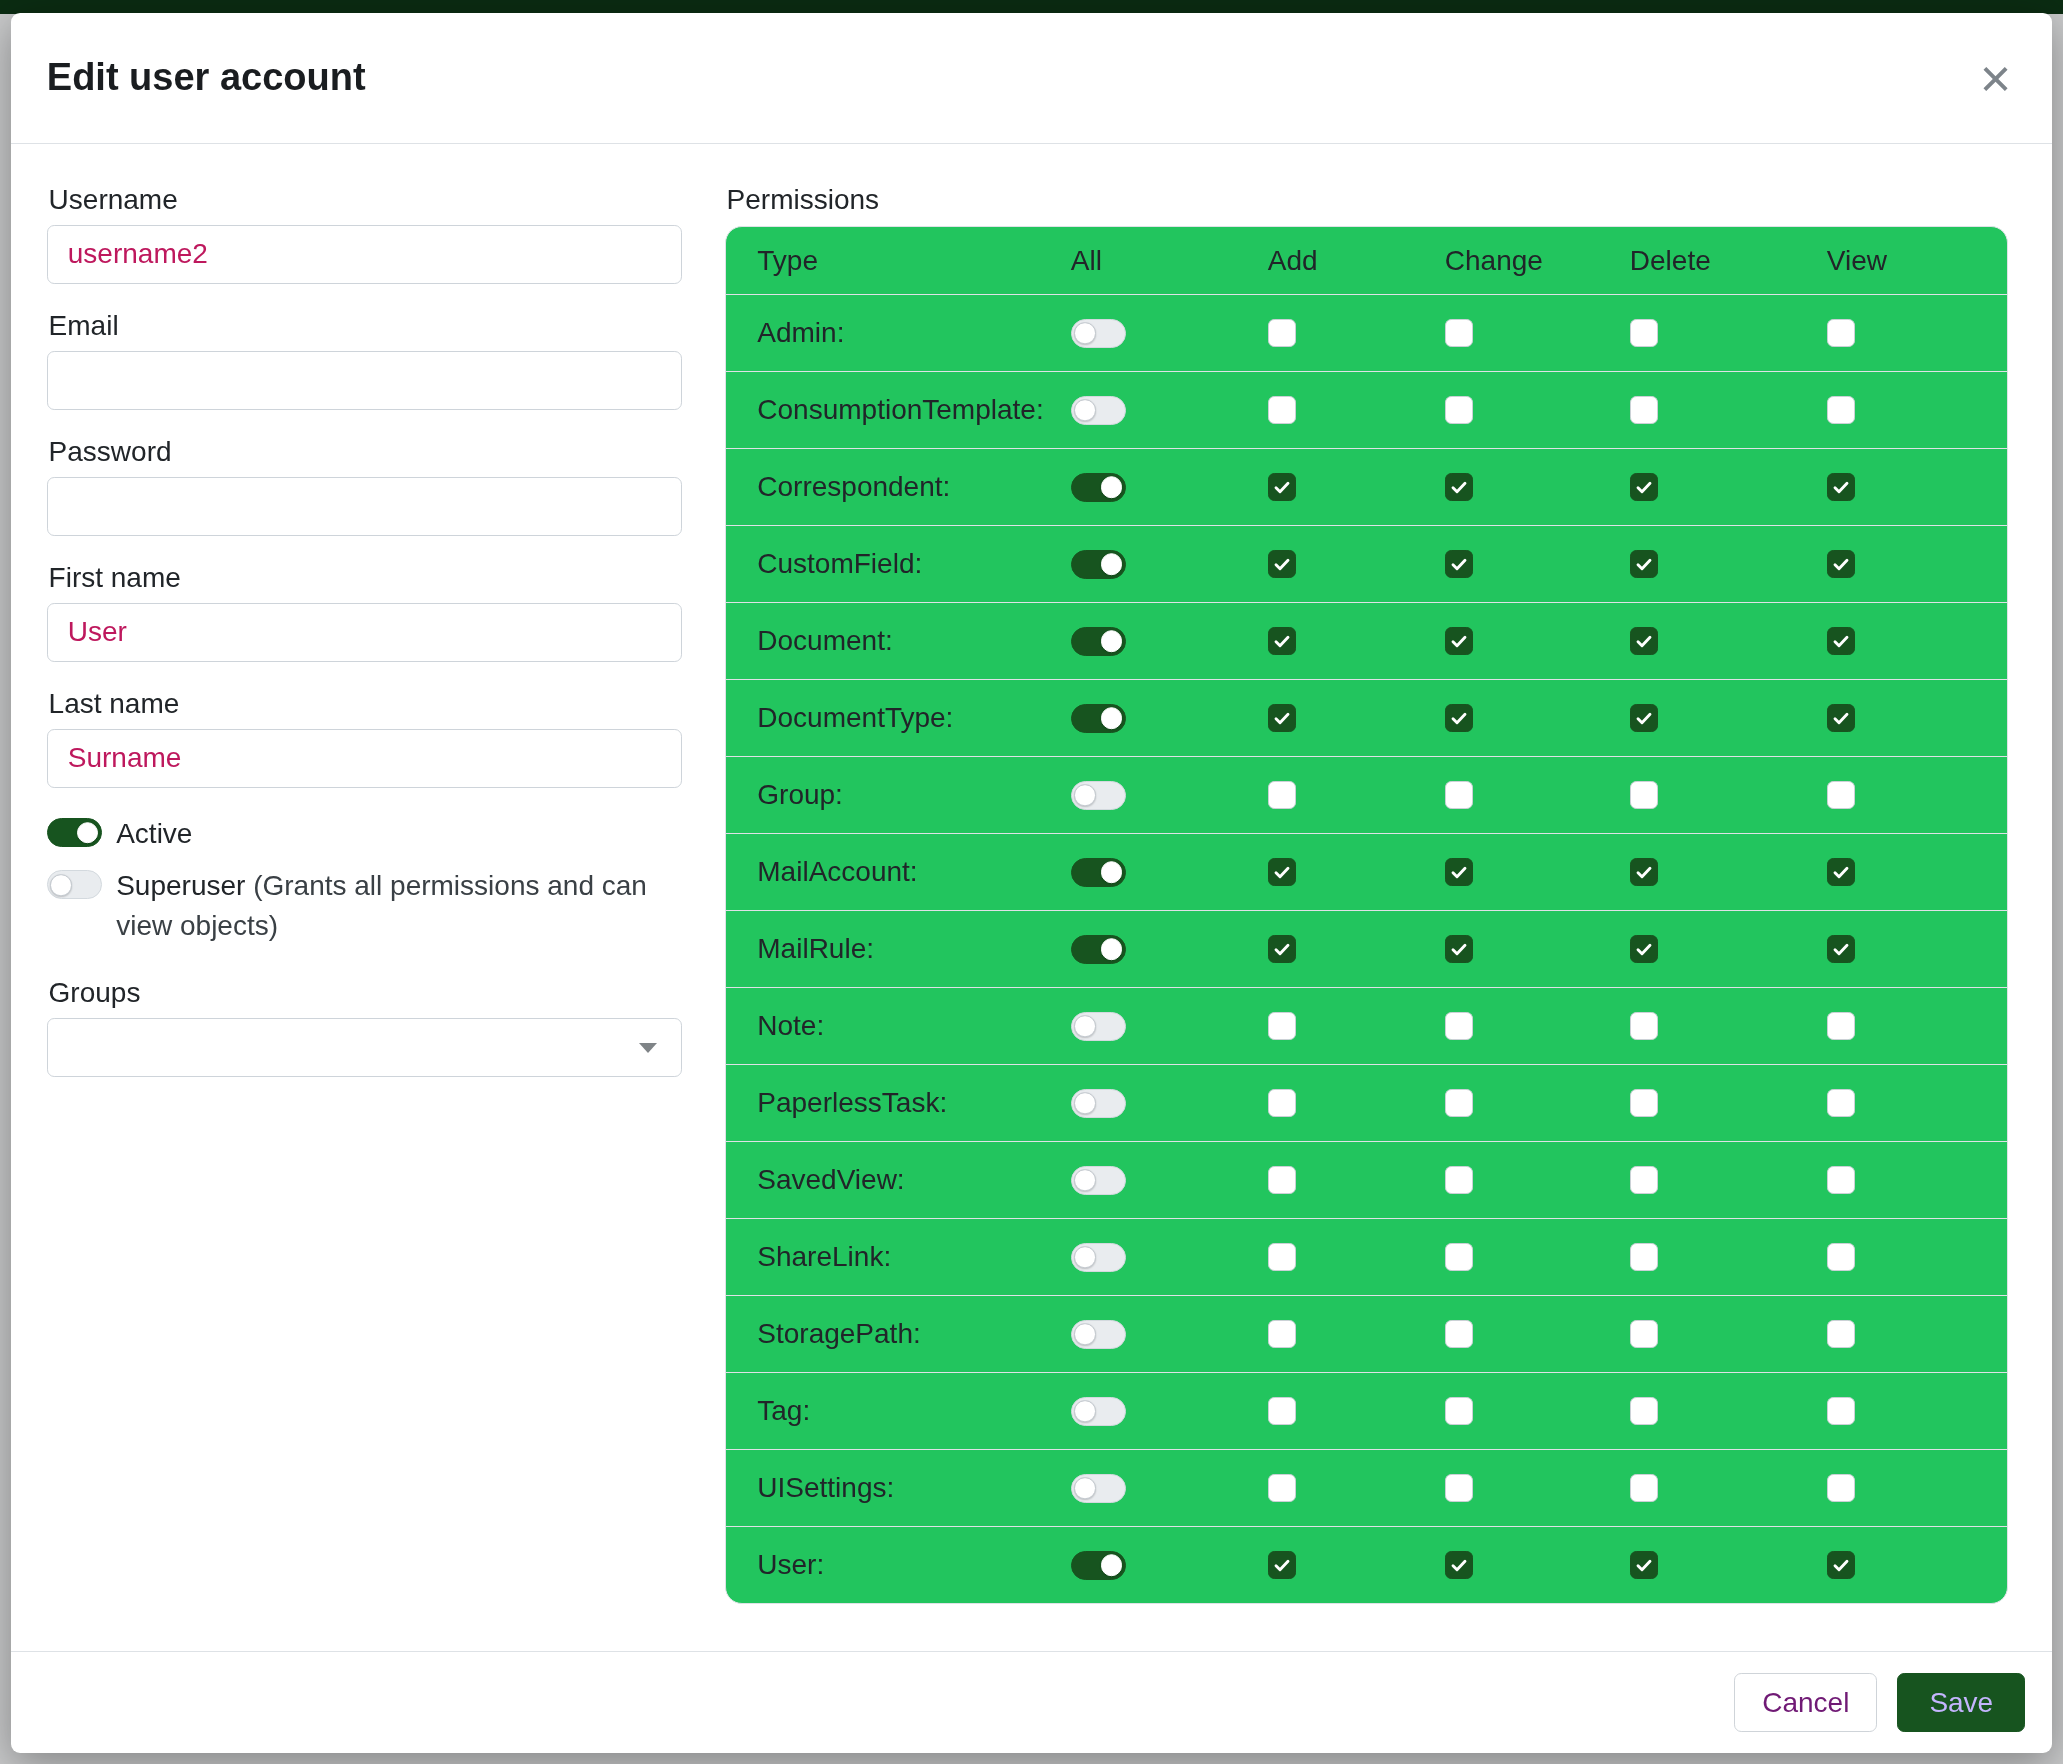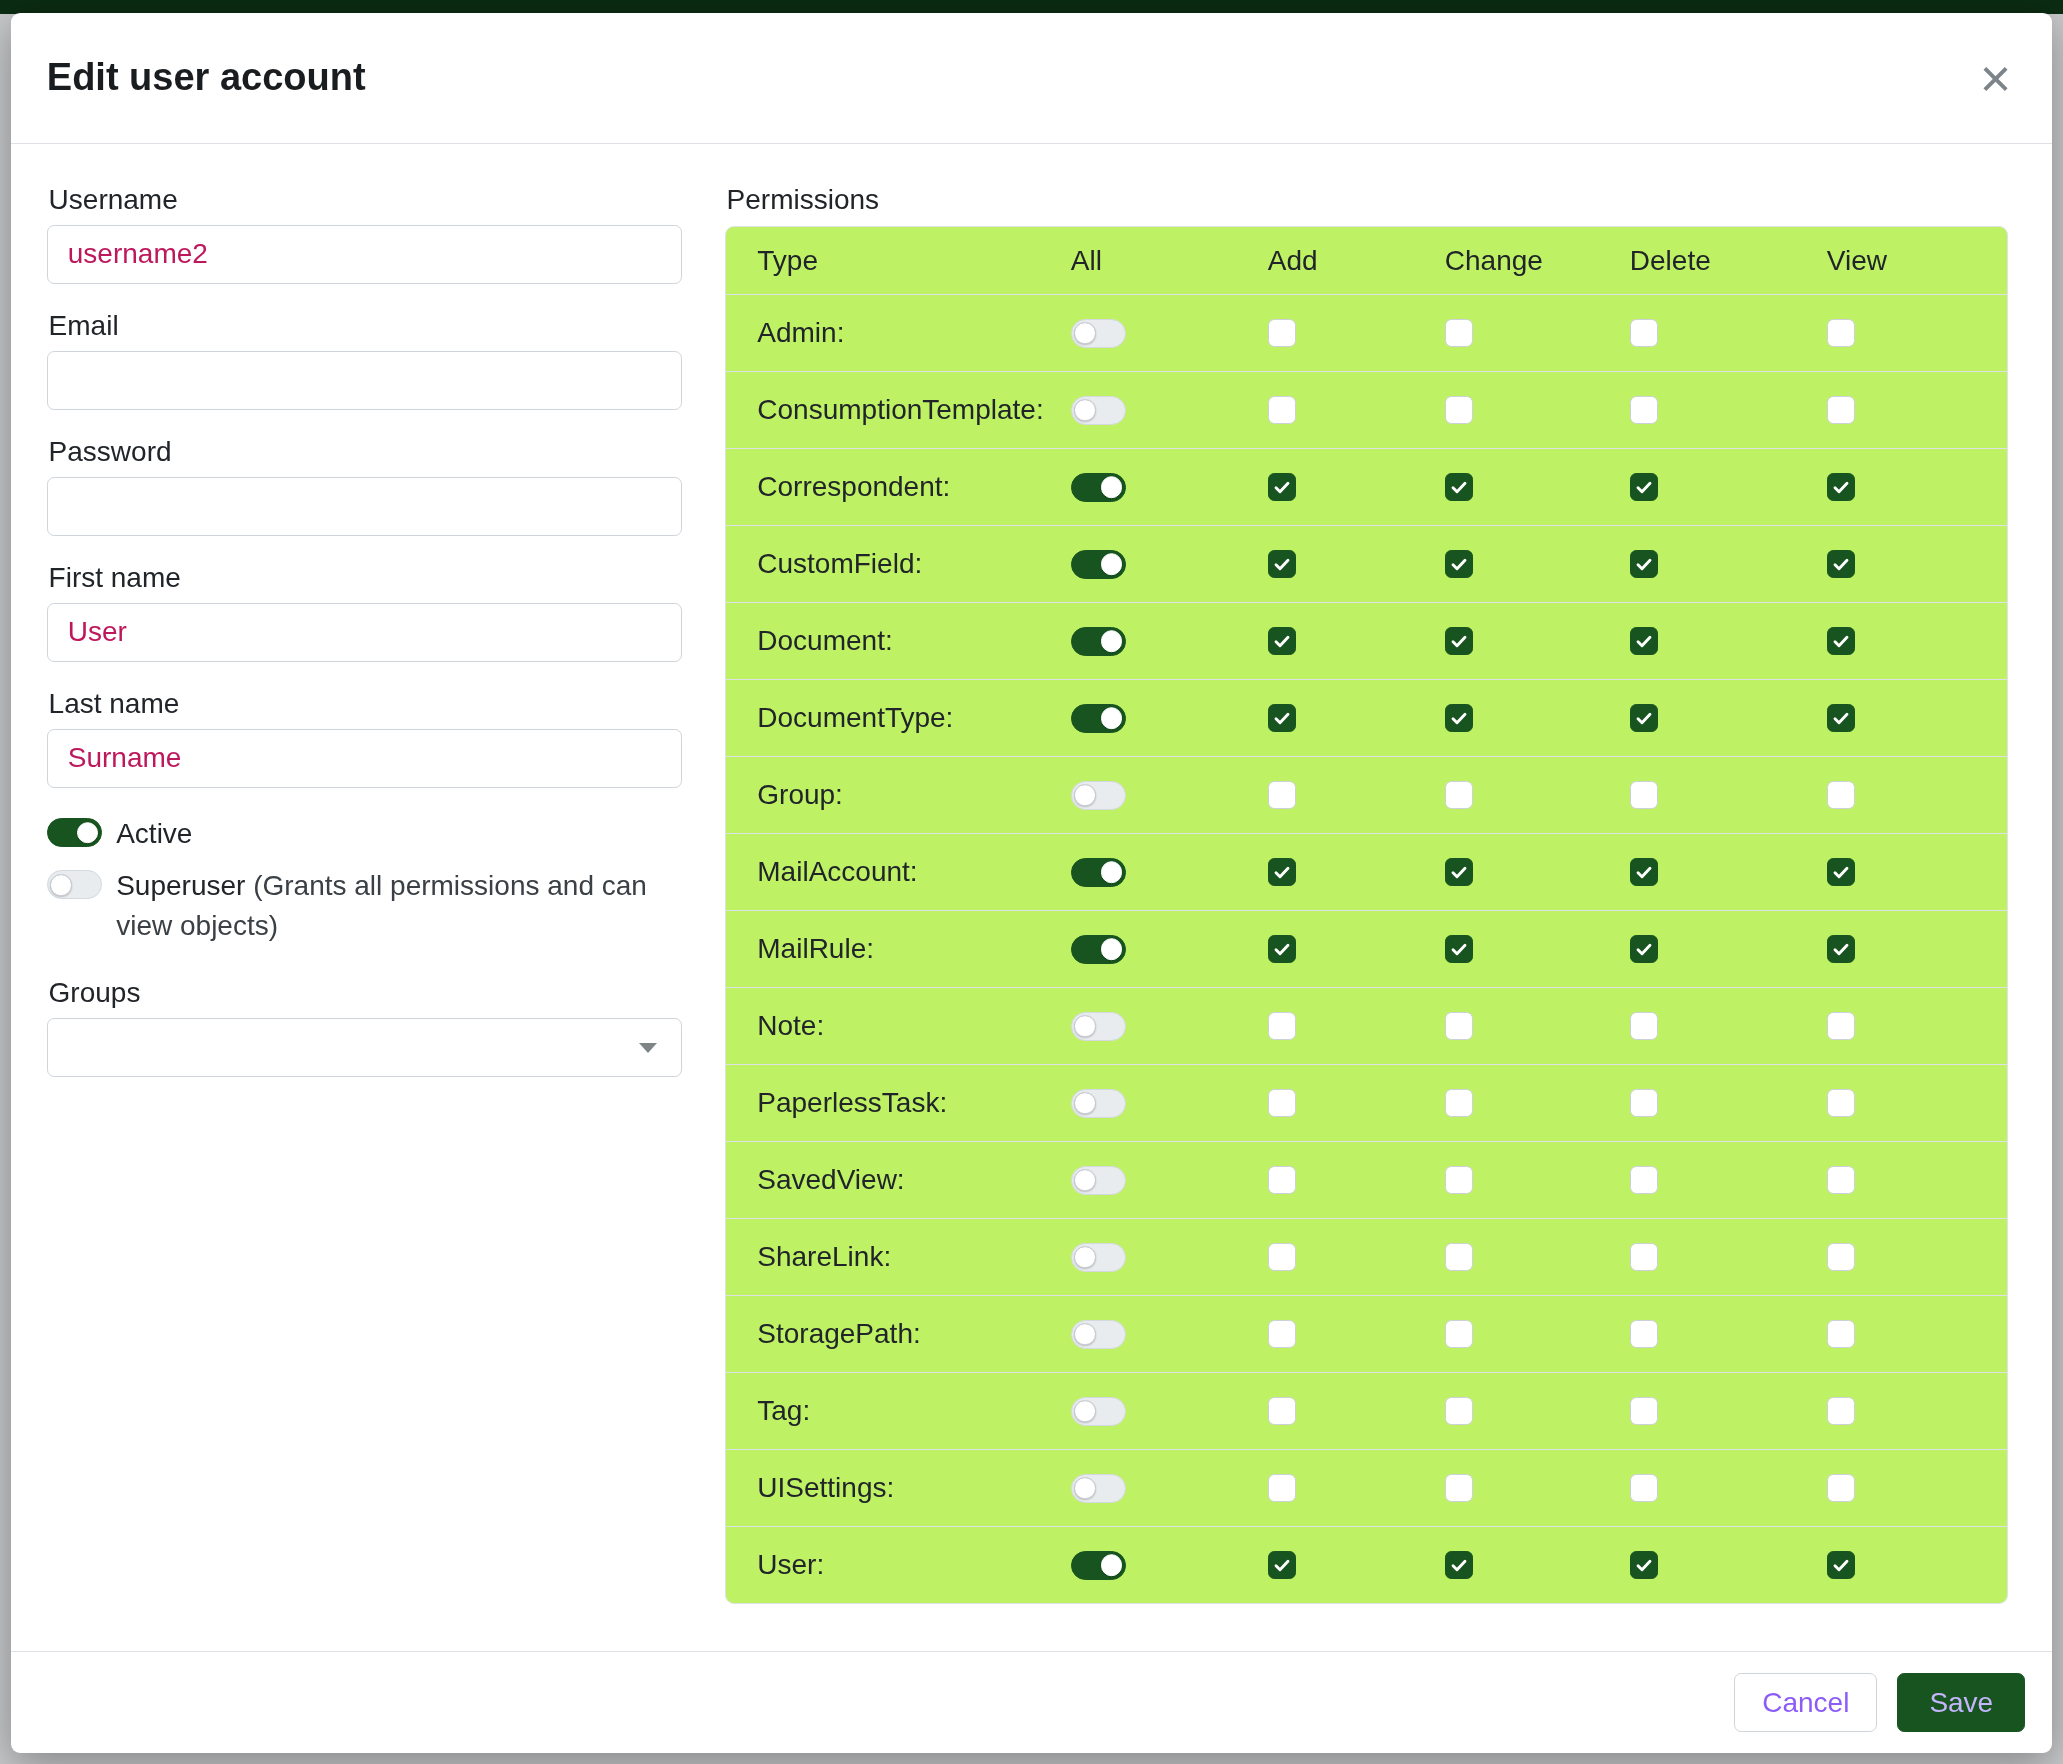--- a/index.html
+++ b/index.html
@@ -77,22 +77,22 @@
     font-size: 28px; color: #212529; cursor: pointer; background: #fff;
   }
   .caret {
     position: absolute; right: 23.4px; top: 50%; margin-top: -4.5px;
     width: 0; height: 0;
     border-left: 9px solid transparent; border-right: 9px solid transparent;
     border-top: 10.8px solid #7f8487;
   }
 
   .perm-table {
-    border: 1.4px solid #dee2e6; border-radius: 9px;
-    overflow: hidden; margin-top: 10.8px; background: #bef264;
+    border: 1.4px solid #dee2e6; border-radius: 17px;
+    overflow: hidden; margin-top: 10.8px; background: #22c55e;
   }
   .prow {
     display: grid;
     grid-template-columns: 345px 197px 177px 185px 197px 1fr;
     align-items: center; height: 77px;
     border-top: 1.4px solid #dee2e6;
   }
   .prow.head { height: 67px; border-top: none; }
   .pt, .ph { font-size: 28px; color: #212529; }
   .pt { padding-left: 31.5px; }
@@ -111,21 +111,21 @@
   .m-footer {
     flex: 0 0 102px;
     border-top: 1.4px solid #dee2e6;
     display: flex; align-items: center; justify-content: flex-end;
     gap: 20px; padding: 0 27px;
   }
   .btn {
     height: 59px; border-radius: 7.2px;
     font: inherit; font-size: 28px; cursor: pointer;
   }
-  .btn-cancel { background: #fff; border: 1.4px solid #cfd4d9; color: #8b5cf6; padding: 8px 27px; }
+  .btn-cancel { background: #fff; border: 1.4px solid #cfd4d9; color: #701a75; padding: 8px 27px; }
   .btn-save { background: var(--accent); border: 1.4px solid var(--accent); color: #c4b5fd; padding: 0 31px; }
 </style>
 </head>
 <body>
 
 <div class="page">
   <div class="modal">
 
     <div class="m-header">
       <h1 class="m-title">Edit user account</h1>

